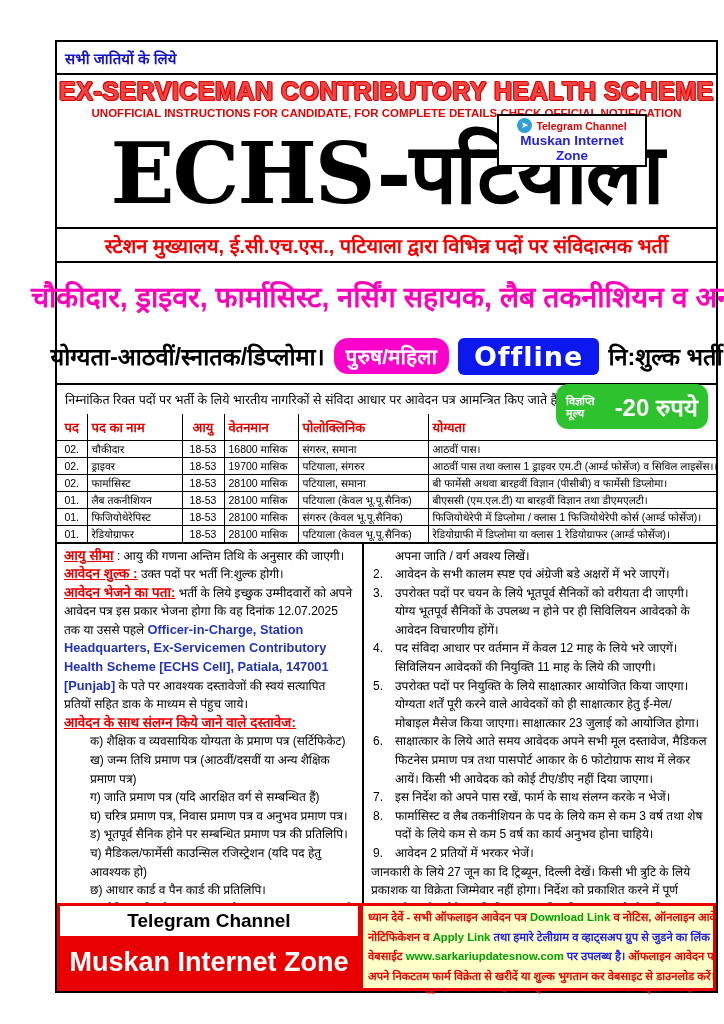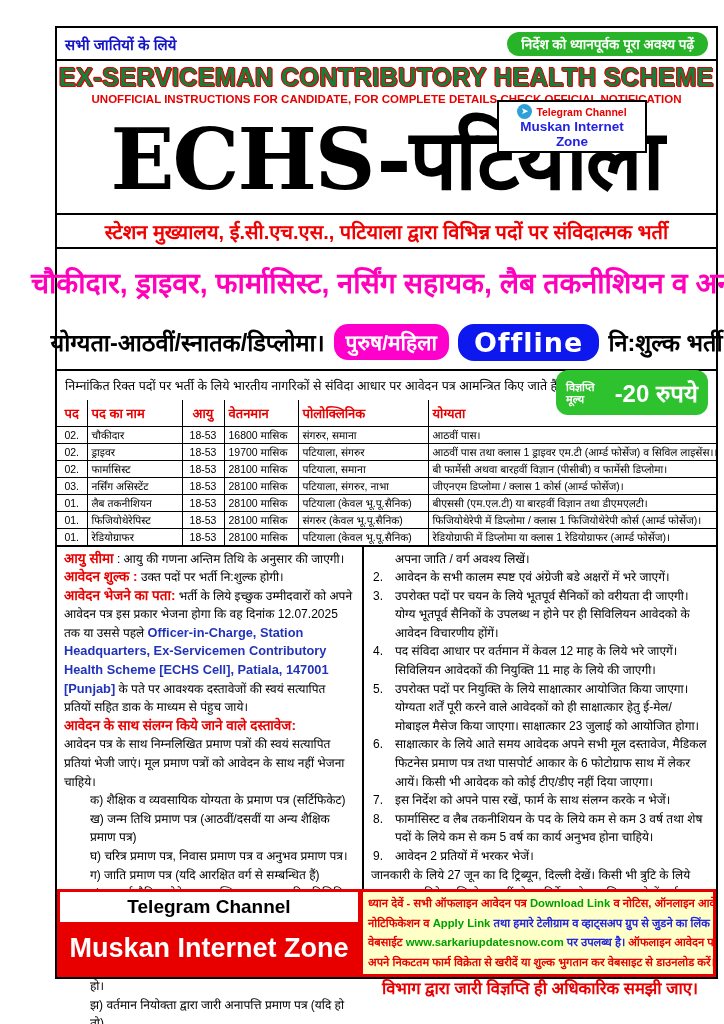--- a/index.html
+++ b/index.html
@@ -2,39 +2,39 @@
 <html><head>
 <meta charset="utf-8">
 <style>
   * { margin:0; padding:0; box-sizing:border-box; }
   html,body { background:#fff; }
   .page {
     position:relative; width:724px; height:1024px; background:#fff;
     font-family:"Liberation Sans","DejaVu Sans",sans-serif; overflow:hidden;
   }
   .doc {
-    position:absolute; left:55px; top:26px; width:663px; height:953px;
+    position:absolute; left:55px; top:40px; width:663px; height:953px;
     border:2.5px solid #000; background:#fff;
   }
   
   .top-bar {
     height:33px; border-bottom:2px solid #000; display:flex; align-items:center;
     justify-content:space-between; padding:0 8px; background:#fff;
   }
   .top-note { color:#1515c8; font-weight:bold; font-size:15px; }
   .top-pill {
     background:#28b428; color:#fff; font-weight:bold; font-size:13.5px;
     border-radius:14px; padding:3px 14px; white-space:nowrap;
   }
   .deadline { font-weight:bold; font-size:15.5px; color:#000; white-space:nowrap; }
   .deadline .dval { color:#e80000; }
   
   .scheme-title {
     text-align:center; font-size:25px; font-weight:bold; letter-spacing:.5px;
-    color:#15803d; white-space:nowrap; line-height:30px; margin-top:1px;
+    color:#ef4444; white-space:nowrap; line-height:30px; margin-top:1px;
     text-shadow:1px 0 #e00000,-1px 0 #e00000,0 1px #e00000,0 -1px #e00000,1px 1px #e00000,-1px -1px #e00000;
   }
   .disclaimer-line {
     text-align:center; color:#e80000; font-weight:bold; font-size:11.5px;
     line-height:14px; white-space:nowrap;
   }
   .tg-badge {
     position:absolute; left:440px; top:72px; width:150px; background:#fff;
     border:2px solid #000; padding:2px 6px; text-align:center; z-index:5; cursor:pointer;
   }
@@ -64,21 +64,21 @@
     height:56px; display:flex; align-items:center; justify-content:center; gap:9px;
     border-bottom:2px solid #000;
   }
   .elig-text, .free-text { font-weight:bold; font-size:23.5px; color:#000; white-space:nowrap; }
   .gender-pill {
     background:#ff00cc; color:#fff; font-weight:bold; font-size:21px;
     border-radius:14px; padding:4px 12px; white-space:nowrap;
   }
   .offline-pill {
     background:#0c18ee; color:#fff; font-weight:bold; font-size:27px;
-    font-family:"DejaVu Sans",sans-serif; border-radius:16px; padding:3px 16px; letter-spacing:1px;
+    font-family:"DejaVu Sans",sans-serif; border-radius:6px; padding:3px 16px; letter-spacing:1px;
   }
   
   .intro-row { height:29px; display:flex; align-items:center; padding:0 8px; }
   .intro-row span { font-size:12.5px; color:#000; white-space:nowrap; }
   .price-badge {
     position:absolute; right:8px; top:342px; width:152px; height:45px; z-index:6;
     background:#2ec22e; border-radius:12px; color:#fff; display:flex;
     align-items:center; justify-content:center; gap:20px;
   }
   .pb-labels { display:flex; flex-direction:column; line-height:12px; font-size:11px; font-weight:bold; }
@@ -93,21 +93,21 @@
   table.rec td { height:14px; }
   table.rec .c-pad, table.rec .c-age { text-align:center; }
   table.rec tr > *:first-child { border-left:none; }
   table.rec tr > *:last-child { border-right:none; }
   table.rec thead tr > * { border-top:none; }
   
   .body-cols { display:flex; height:366px; border-top:1px solid #000; }
   .col { font-size:12px; line-height:18.6px; color:#000; padding:3px 7px 0 7px; }
   .col-left { width:305px; }
   .col-right { flex:1; border-left:2px solid #000; }
-  .rhead { color:#e80000; font-weight:bold; font-size:13.5px; }
+  .rhead { color:#e80000; font-weight:bold; font-size:13.5px;text-decoration:underline; }
   .blue-addr { color:#2233bb; font-weight:bold; font-size:12.8px; }
   .doc-item { padding-left:26px; }
   .num-item { display:flex; }
   .num-item .n { width:24px; flex:0 0 auto; padding-left:2px; }
   .num-item .t { flex:1; }
   .cont-line { padding-left:24px; }
   .final-note { color:#e80000; font-weight:bold; font-size:16.5px; text-align:center; margin-top:2px; white-space:nowrap; }
   
   .footer-row { position:absolute; left:0; bottom:0; width:100%; height:88px; display:flex; }
   .tg-box { width:304px; border:3px solid #e80000; background:#e80000; display:flex; flex-direction:column; cursor:pointer; }
@@ -123,21 +123,20 @@
   .nb-link { color:#00a000; cursor:pointer; }
 </style>
 </head>
 <body>
 
 <div class="page">
   <div class="doc">
 
     <div class="top-bar">
       <span class="top-note">सभी जातियों के लिये</span>
-      <span class="top-pill">निर्देश को ध्यानपूर्वक पूरा अवश्य पढ़ें</span>
     </div>
 
     <div class="scheme-title">EX-SERVICEMAN CONTRIBUTORY HEALTH SCHEME</div>
     <div class="disclaimer-line">UNOFFICIAL INSTRUCTIONS FOR CANDIDATE, FOR COMPLETE DETAILS CHECK OFFICIAL NOTIFICATION</div>
 
     <div class="tg-badge">
       <div class="tg-row">
         <span class="tg-icon"></span>
         <span class="tg-label">Telegram Channel</span>
       </div>
@@ -210,28 +209,20 @@
           </tr>
         <tr>
             <td class="c-pad">02.</td>
             <td>फार्मासिस्ट</td>
             <td class="c-age">18-53</td>
             <td>28100 मासिक</td>
             <td>पटियाला, समाना</td>
             <td>बी फार्मेसी अथवा बारहवीं विज्ञान (पीसीबी) व फार्मेसी डिप्लोमा।</td>
           </tr>
         <tr>
-            <td class="c-pad">03.</td>
-            <td>नर्सिंग असिस्टेंट</td>
-            <td class="c-age">18-53</td>
-            <td>28100 मासिक</td>
-            <td>पटियाला, संगरुर, नाभा</td>
-            <td>जीएनएम डिप्लोमा / क्लास 1 कोर्स (आर्म्ड फोर्सेज)।</td>
-          </tr>
-        <tr>
             <td class="c-pad">01.</td>
             <td>लैब तकनीशियन</td>
             <td class="c-age">18-53</td>
             <td>28100 मासिक</td>
             <td>पटियाला (केवल भू.पू.सैनिक)</td>
             <td>बीएससी (एम.एल.टी) या बारहवीं विज्ञान तथा डीएमएलटी।</td>
           </tr>
         <tr>
             <td class="c-pad">01.</td>
             <td>फिजियोथेरेपिस्ट</td>
@@ -250,25 +241,24 @@
           </tr>
       </tbody>
     </table>
 
     <div class="body-cols">
       <div class="col col-left">
         <div><span class="rhead">आयु सीमा</span><span> : आयु की गणना अन्तिम तिथि के अनुसार की जाएगी।</span></div>
         <div><span class="rhead">आवेदन शुल्क :</span><span> उक्त पदों पर भर्ती नि:शुल्क होगी।</span></div>
         <div><span class="rhead">आवेदन भेजने का पता:</span><span> भर्ती के लिये इच्छुक उम्मीदवारों को अपने आवेदन पत्र इस प्रकार भेजना होगा कि वह दिनांक 12.07.2025 तक या उससे पहले </span><span class="blue-addr">Officer-in-Charge, Station Headquarters, Ex-Servicemen Contributory Health Scheme [ECHS Cell], Patiala, 147001 [Punjab]</span><span> के पते पर आवश्यक दस्तावेजों की स्वयं सत्यापित प्रतियों सहित डाक के माध्यम से पंहुच जाये।</span></div>
         <div class="rhead">आवेदन के साथ संलग्न किये जाने वाले दस्तावेज:</div>
-        <div>आवेदन पत्र के साथ निम्नलिखित प्रमाण पत्रों की स्वयं सत्यापित प्रतियां भेजी जाएं। मूल प्रमाण पत्रों को आवेदन के साथ नहीं भेजना चाहिये।</div>
         <div class="doc-item">क)  शैक्षिक व व्यवसायिक योग्यता के प्रमाण पत्र (सर्टिफिकेट)</div>
         <div class="doc-item">ख)  जन्म तिथि प्रमाण पत्र (आठवीं/दसवीं या अन्य शैक्षिक प्रमाण पत्र)</div>
+        <div class="doc-item">ग)  जाति प्रमाण पत्र (यदि आरक्षित वर्ग से सम्बन्धित हैं)</div>
         <div class="doc-item">घ)  चरित्र प्रमाण पत्र, निवास प्रमाण पत्र व अनुभव प्रमाण पत्र।</div>
-        <div class="doc-item">ग)  जाति प्रमाण पत्र (यदि आरक्षित वर्ग से सम्बन्धित हैं)</div>
         <div class="doc-item">ड)  भूतपूर्व सैनिक होने पर सम्बन्धित प्रमाण पत्र की प्रतिलिपि।</div>
         <div class="doc-item">च)  मैडिकल/फार्मेसी काउन्सिल रजिस्ट्रेशन (यदि पद हेतु आवश्यक हो)</div>
         <div class="doc-item">छ)  आधार कार्ड व पैन कार्ड की प्रतिलिपि।</div>
         <div class="doc-item">ज)  मैडिकल फिटनेस प्रमाण पत्र जो CMO/SEMO द्वारा जारी हो।</div>
         <div class="doc-item">झ)  वर्तमान नियोक्ता द्वारा जारी अनापत्ति प्रमाण पत्र (यदि हो तो)</div>
 
       </div>
 
       <div class="col col-right">
         <div class="cont-line">अपना जाति / वर्ग अवश्य लिखें।</div>

